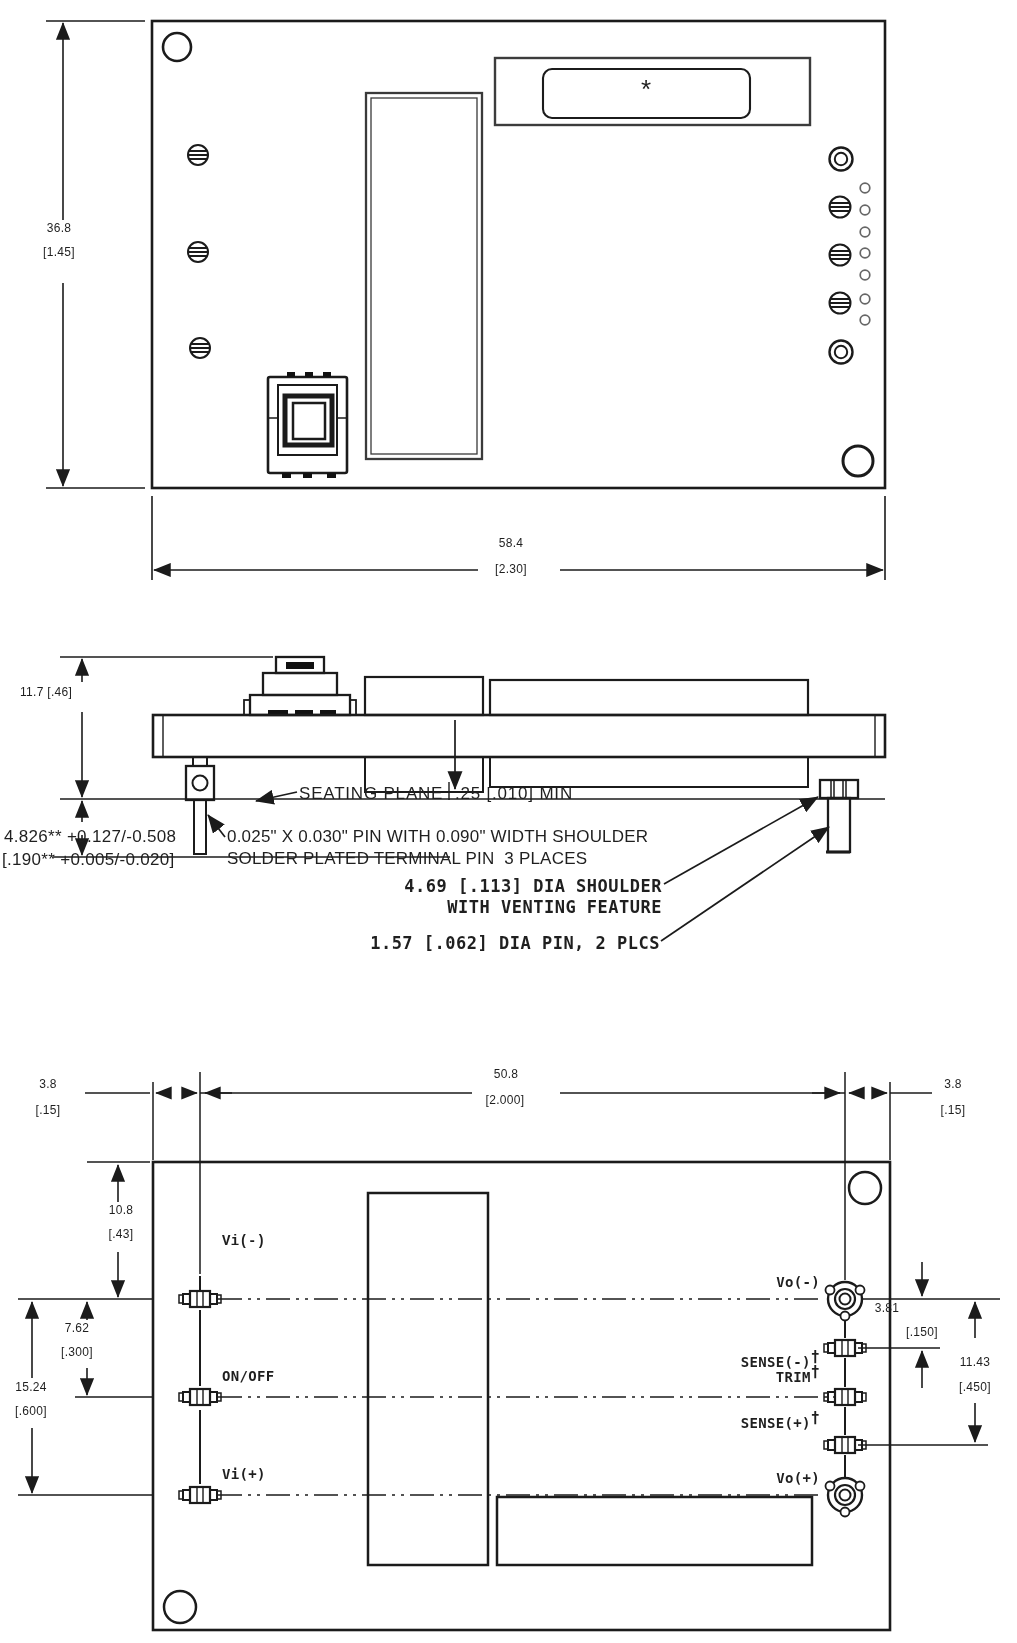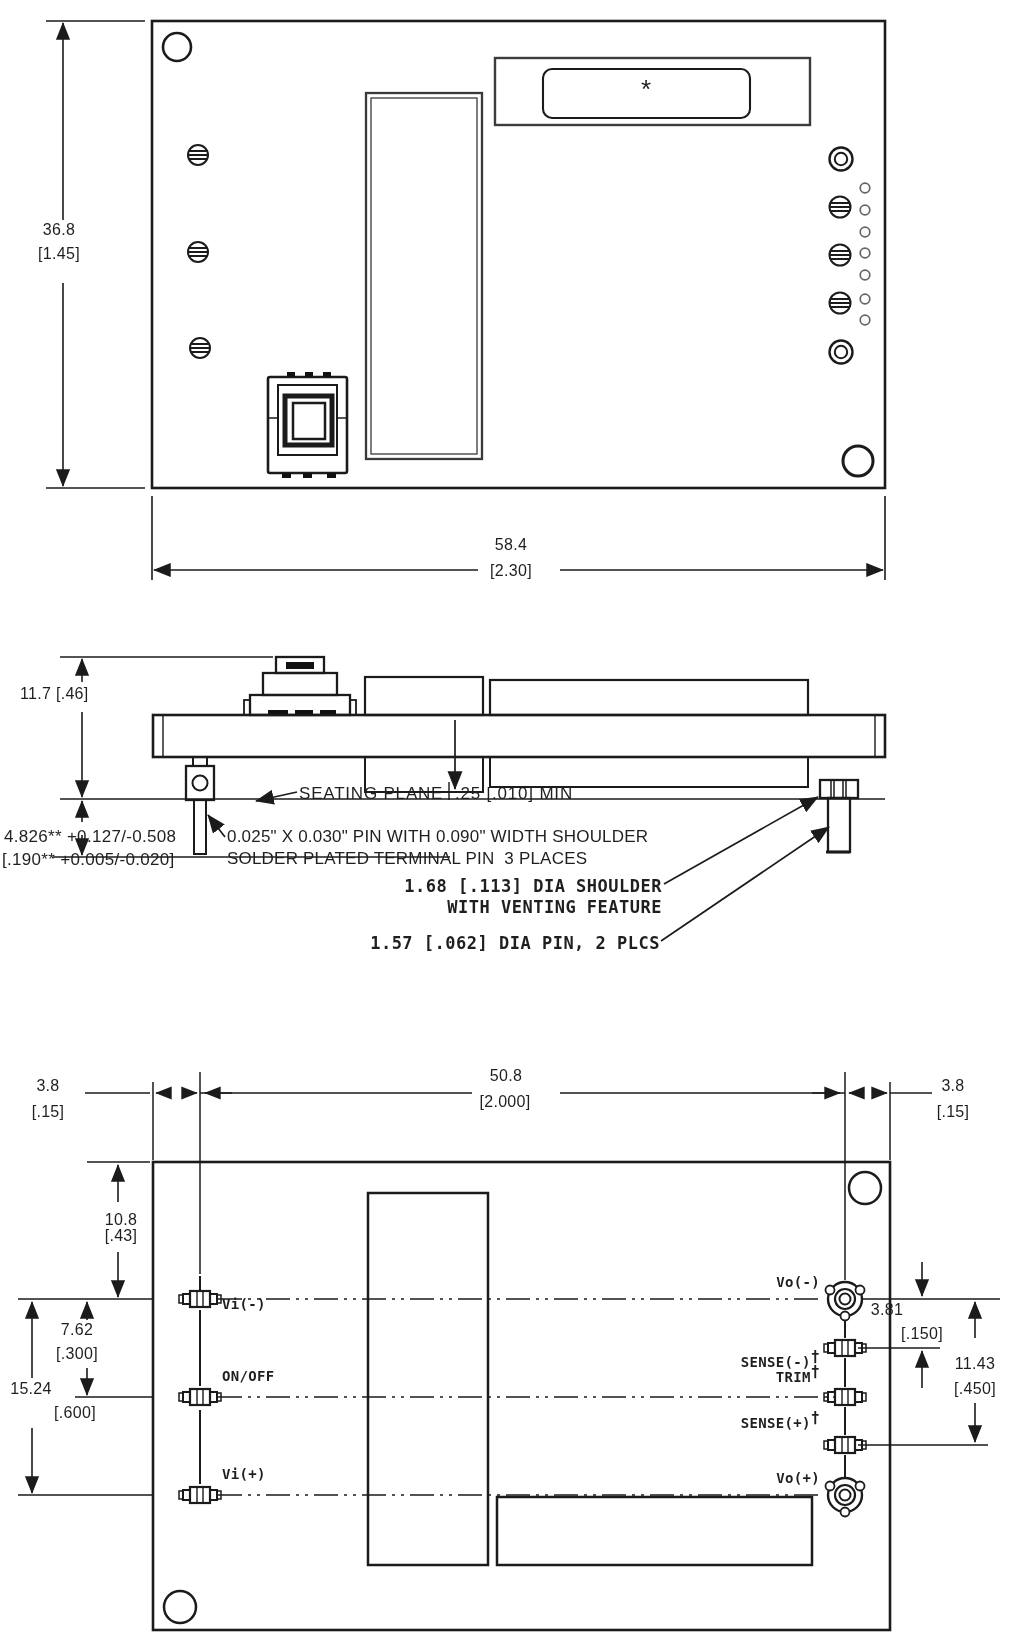--- a/index.html
+++ b/index.html
@@ -1,20 +1,20 @@
 <!DOCTYPE html>
 <html><head>
 <meta charset="utf-8">
 <style>
   html,body{margin:0;padding:0;background:#ffffff;}
   .canvas{position:relative;width:1017px;height:1643px;background:#fff;overflow:hidden;
           font-family:"Liberation Sans",sans-serif;color:#1f1f1f;}
   svg.linework{position:absolute;left:0;top:0;width:1017px;height:1643px;}
   .txt{position:absolute;white-space:pre;line-height:1.05;}
-  .dim{font-size:16px;letter-spacing:.3px;}
+  .dim{font-size:12px;letter-spacing:.3px;}
   .ctr{text-align:center;}
   .tr{text-align:right;}
   .note{font-size:17px;letter-spacing:.8px;}
   .cad{font-family:"DejaVu Sans Mono",monospace;font-weight:700;font-size:17px;letter-spacing:.5px;}
   .pinlabel{font-family:"DejaVu Sans Mono",monospace;font-weight:700;font-size:14px;letter-spacing:.3px;}
   .pinlabel .sup{font-size:15px;vertical-align:5px;}
   .ast{font-size:26px;font-weight:400;}
 </style>
 </head>
 <body>
@@ -295,42 +295,42 @@
 <div class="txt dim ctr" style="left:476px;top:563px;width:70px;">[2.30]</div>
 <div class="txt ast ctr" style="left:626px;top:76px;width:40px;">*</div>
 
 <div class="txt dim" style="left:20px;top:686px;">11.7 [.46]</div>
 <div class="txt dim" style="left:4px;top:828px;font-size:17px;">4.826** +0.127/-0.508</div>
 <div class="txt dim" style="left:2px;top:851px;font-size:17px;">[.190** +0.005/-0.020]</div>
 <div class="txt note" style="left:299px;top:785px;">SEATING PLANE</div>
 <div class="txt note" style="left:455px;top:785px;">.25 [.010] MIN</div>
 <div class="txt note" style="left:227px;top:828px;letter-spacing:.2px;">0.025" X 0.030" PIN WITH 0.090" WIDTH SHOULDER</div>
 <div class="txt note" style="left:227px;top:850px;letter-spacing:.2px;">SOLDER PLATED TERMINAL PIN  3 PLACES</div>
-<div class="txt cad tr" style="left:380px;top:878px;width:282px;">1.68 [.113] DIA SHOULDER</div>
+<div class="txt cad tr" style="left:380px;top:878px;width:282px;">4.69 [.113] DIA SHOULDER</div>
 <div class="txt cad tr" style="left:380px;top:899px;width:282px;">WITH VENTING FEATURE</div>
 <div class="txt cad tr" style="left:350px;top:935px;width:310px;">1.57 [.062] DIA PIN, 2 PLCS</div>
 
 <div class="txt dim ctr" style="left:18px;top:1078px;width:60px;">3.8</div>
 <div class="txt dim ctr" style="left:15px;top:1104px;width:66px;">[.15]</div>
 <div class="txt dim ctr" style="left:475px;top:1068px;width:62px;">50.8</div>
 <div class="txt dim ctr" style="left:460px;top:1094px;width:90px;">[2.000]</div>
 <div class="txt dim ctr" style="left:926px;top:1078px;width:54px;">3.8</div>
 <div class="txt dim ctr" style="left:922px;top:1104px;width:62px;">[.15]</div>
-<div class="txt dim ctr" style="left:93px;top:1204px;width:56px;margin-top:8px;">10.8</div>
+<div class="txt dim ctr" style="left:93px;top:1204px;width:56px;">10.8</div>
 <div class="txt dim ctr" style="left:93px;top:1228px;width:56px;">[.43]</div>
 <div class="txt dim ctr" style="left:48px;top:1322px;width:58px;">7.62</div>
 <div class="txt dim ctr" style="left:42px;top:1346px;width:70px;">[.300]</div>
 <div class="txt dim ctr" style="left:0px;top:1381px;width:62px;">15.24</div>
-<div class="txt dim ctr" style="left:0px;top:1405px;width:62px;padding-left:44px;">[.600]</div>
+<div class="txt dim ctr" style="left:0px;top:1405px;width:62px;">[.600]</div>
 <div class="txt dim ctr" style="left:858px;top:1302px;width:58px;">3.81</div>
 <div class="txt dim ctr" style="left:888px;top:1326px;width:68px;">[.150]</div>
 <div class="txt dim ctr" style="left:942px;top:1356px;width:66px;">11.43</div>
 <div class="txt dim ctr" style="left:942px;top:1381px;width:66px;">[.450]</div>
 
-<div class="txt pinlabel" style="left:222px;top:1292px;"><span>Vi(-)</span><span class="sup"></span></div>
+<div class="txt pinlabel" style="left:222px;top:1229px;font-family:Liberation Mono, monospace;"><span>Vi(-)</span><span class="sup"></span></div>
 <div class="txt pinlabel" style="left:222px;top:1364px;"><span>ON/OFF</span><span class="sup"></span></div>
 <div class="txt pinlabel" style="left:222px;top:1462px;"><span>Vi(+)</span><span class="sup"></span></div>
 
 <div class="txt pinlabel tr" style="left:700px;top:1270px;width:120px;"><span>Vo(-)</span><span class="sup"></span></div>
 <div class="txt pinlabel tr" style="left:700px;top:1320px;width:120px;margin-top:30px;"><span>SENSE(-)</span><span class="sup">†</span></div>
 <div class="txt pinlabel tr" style="left:700px;top:1365px;width:120px;"><span>TRIM</span><span class="sup">†</span></div>
 <div class="txt pinlabel tr" style="left:700px;top:1411px;width:120px;"><span>SENSE(+)</span><span class="sup">†</span></div>
 <div class="txt pinlabel tr" style="left:700px;top:1466px;width:120px;"><span>Vo(+)</span><span class="sup"></span></div>
 
 </div>

